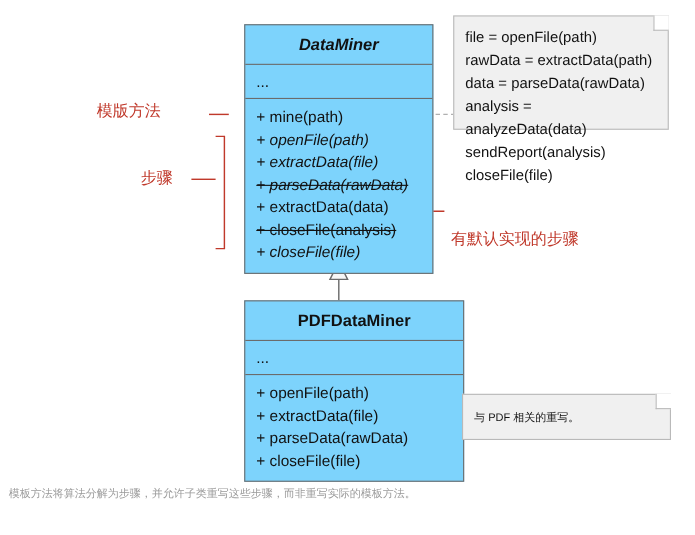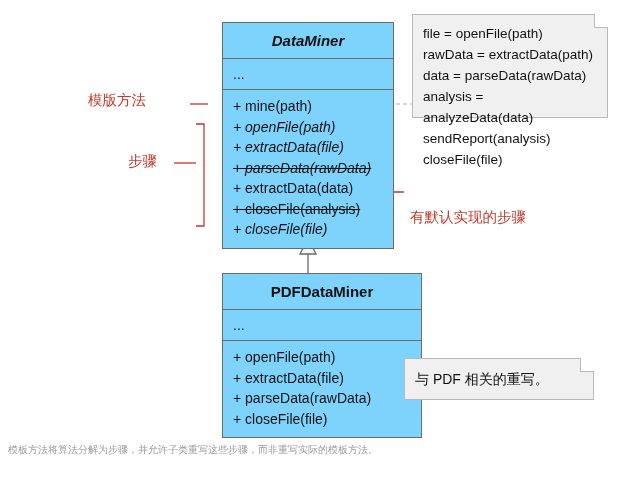--- a/index.html
+++ b/index.html
@@ -87,27 +87,27 @@
     border-left: 1px solid #b9b9b9;
     border-bottom: 1px solid #b9b9b9;
   }
   #note-algorithm {
     left: 412px;
     top: 14px;
     width: 196px;
     height: 104px;
   }
   #note-pdf {
-    left: 404px;
+    left: 420px;
     top: 358px;
     width: 190px;
     height: 42px;
     display: flex;
-    align-items: center;
-    font-size: 14px;
+    align-items: flex-end;
+    font-size: 10px;
   }
 
   
   .anno {
     position: absolute;
     color: #c0392b;
     font-size: 14.5px;
     white-space: nowrap;
   }
   #anno-template-method { left: 88px; top: 91px; }

